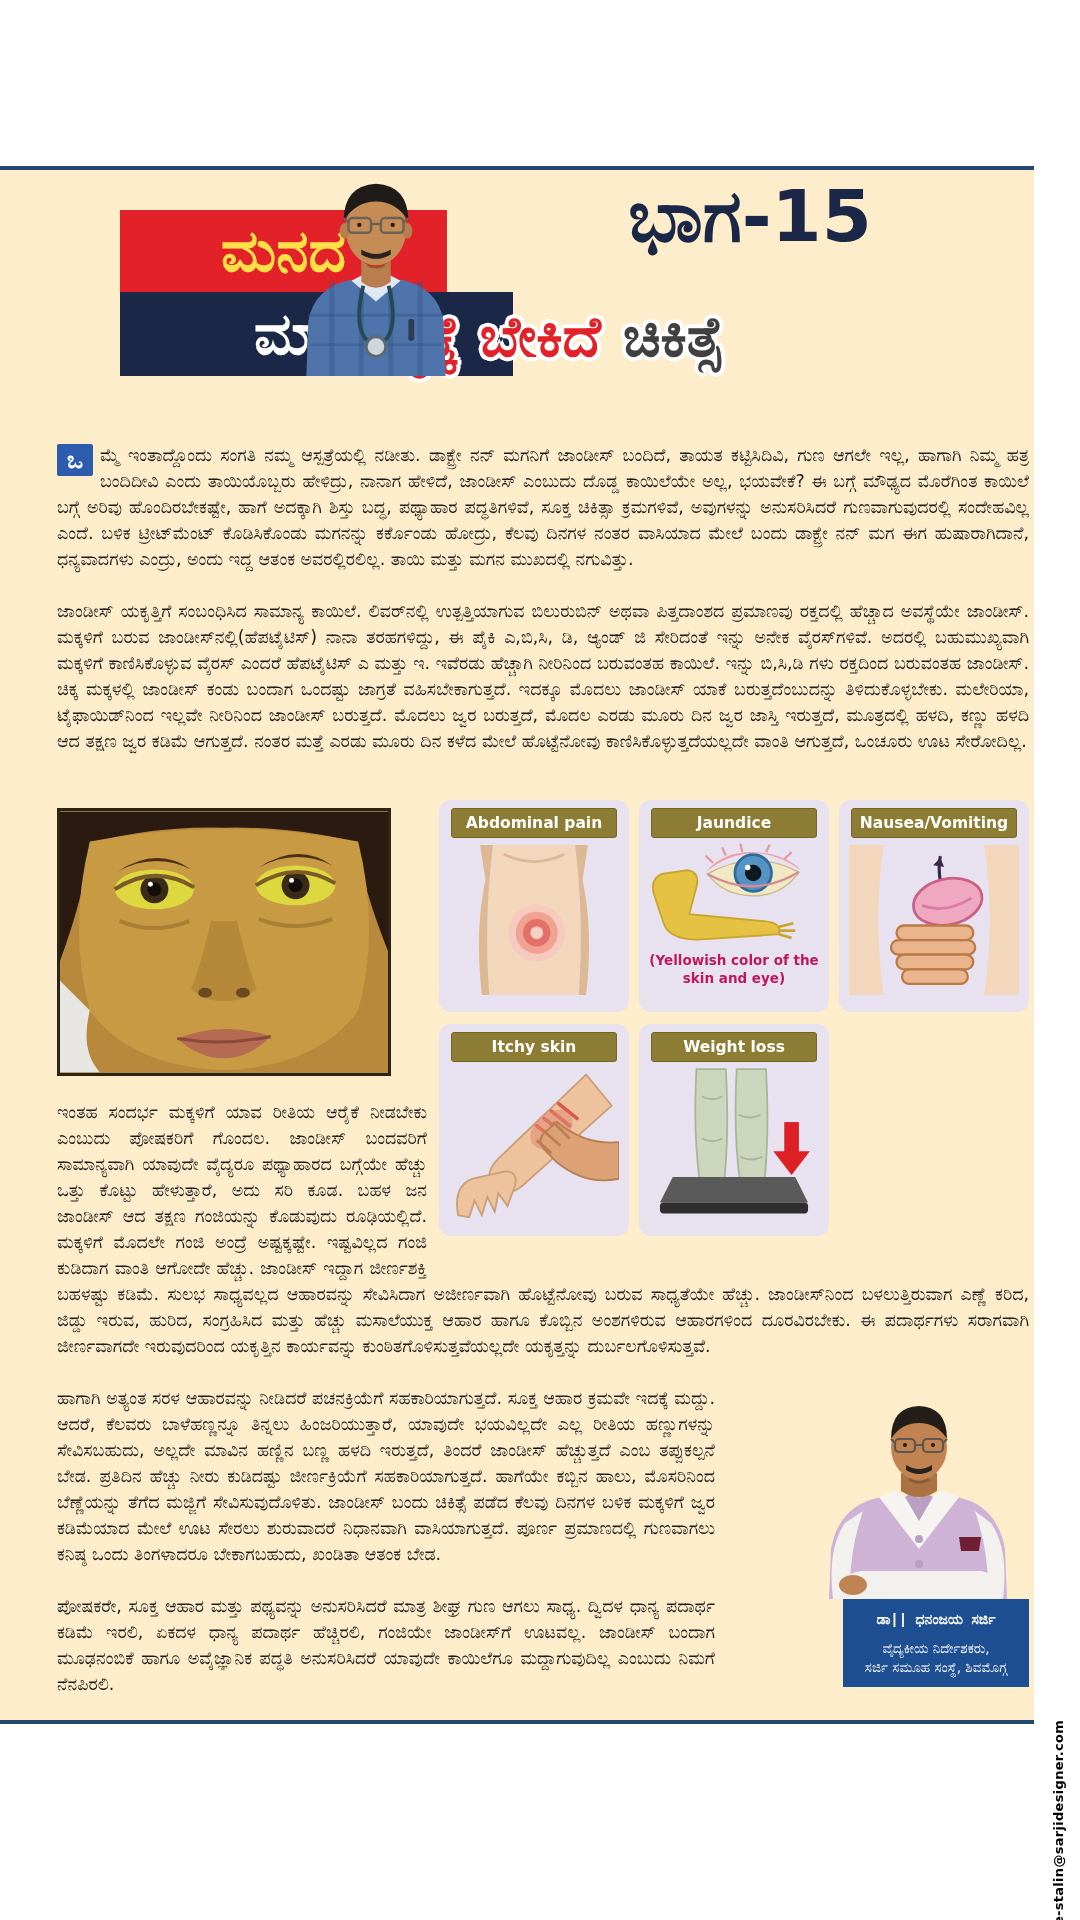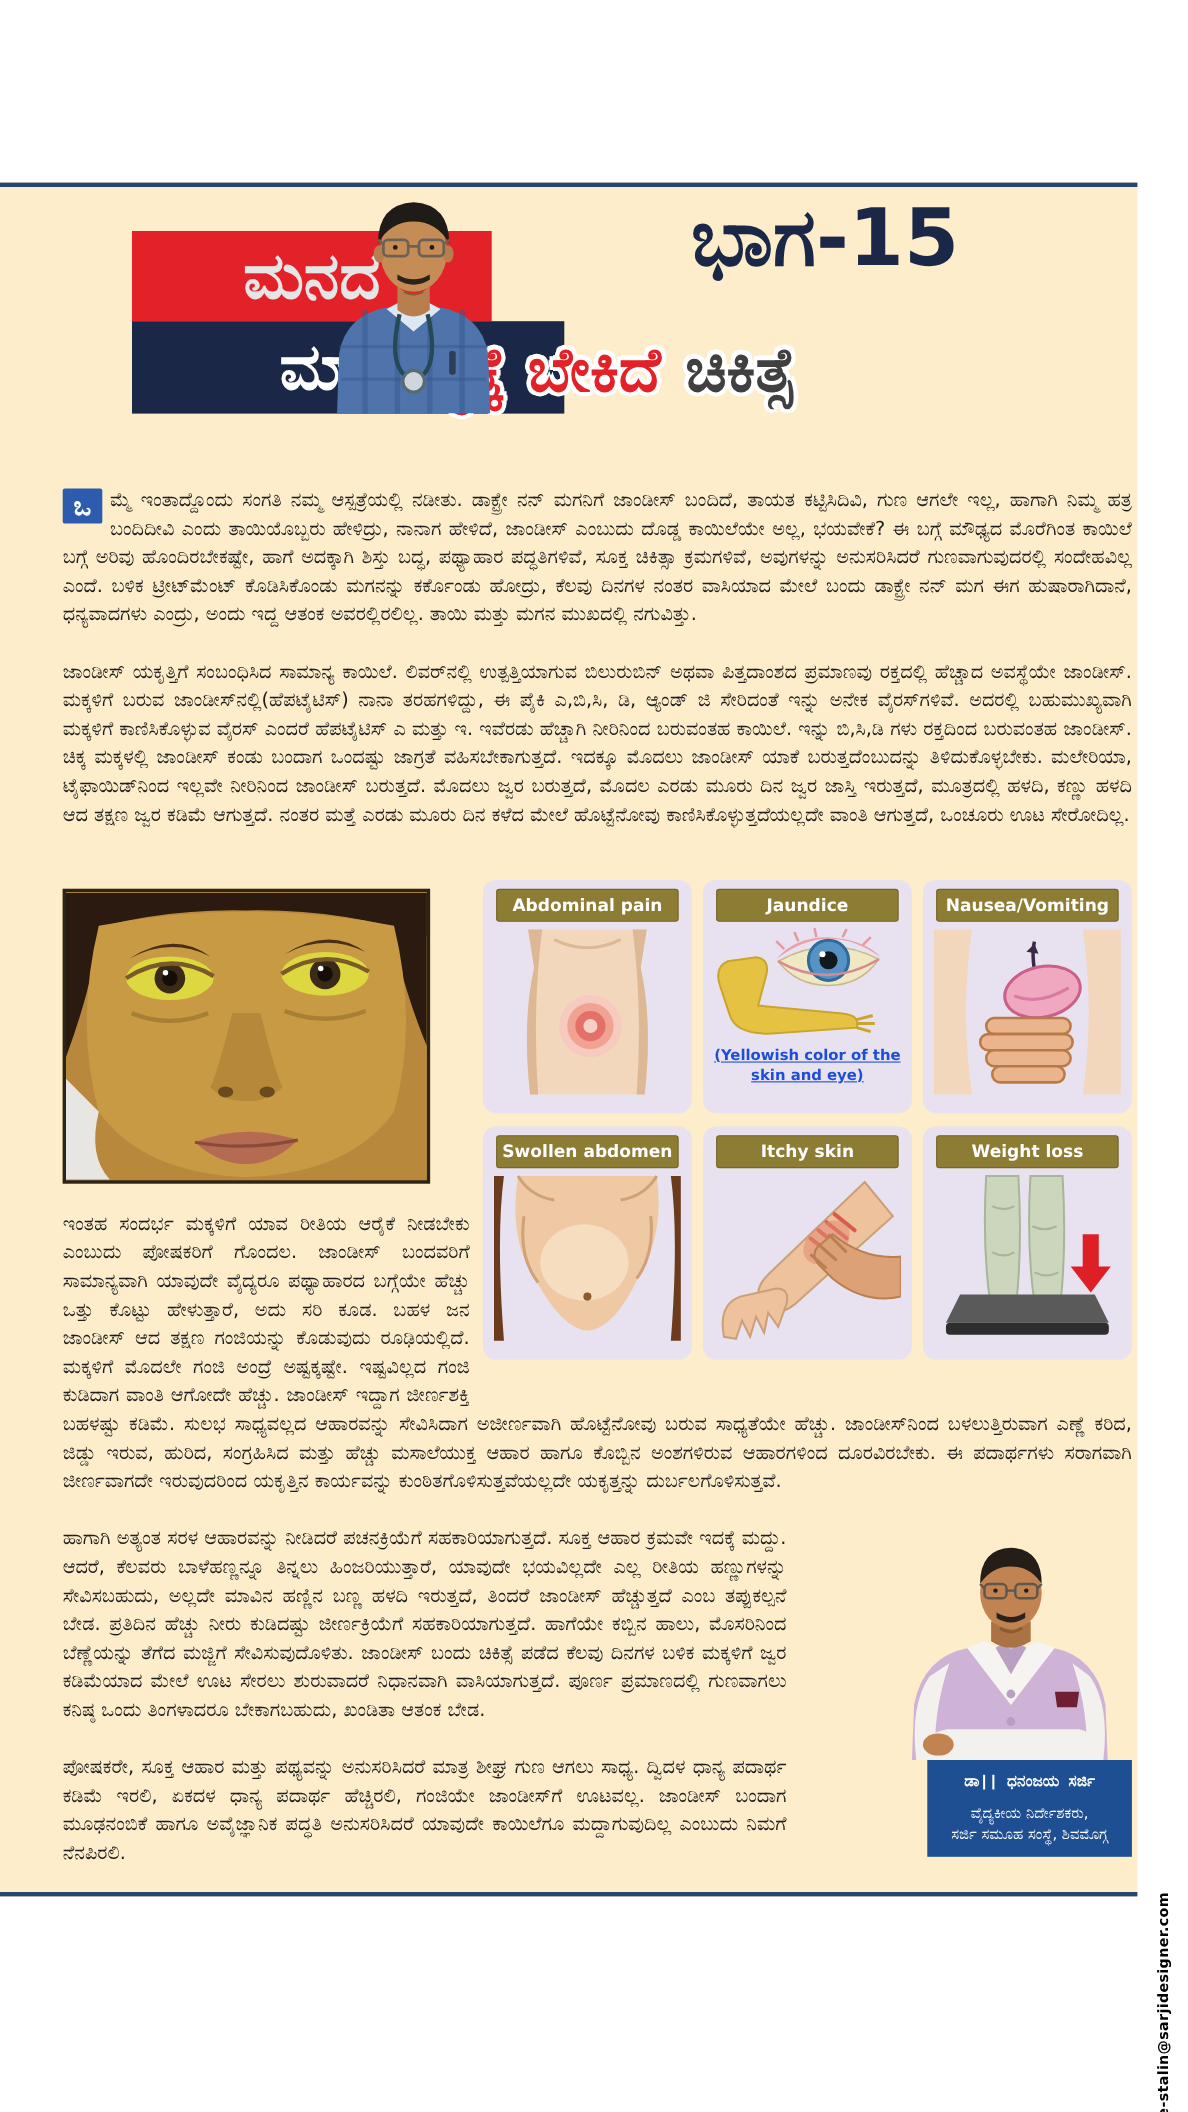--- a/index.html
+++ b/index.html
@@ -5,21 +5,21 @@
   html,body{margin:0;padding:0;}
   body{width:1080px;height:1920px;background:#ffffff;font-family:"DejaVu Sans",sans-serif;position:relative;overflow:hidden;}
   .page{position:absolute;inset:0;}
 
   
   .content{position:absolute;left:0;top:166px;width:1034px;height:1558px;box-sizing:border-box;
            background:#fdedca;border-top:4px solid #27466e;border-bottom:4px solid #27466e;overflow:hidden;}
 
   
   .logo-red{position:absolute;left:120px;top:40px;width:327px;height:82px;background:#e32128;
-            display:flex;align-items:center;justify-content:center;color:#e5e5e5;font-size:58px;font-weight:700;z-index:1;}
+            display:flex;align-items:center;justify-content:center;color:#fde047;font-size:58px;font-weight:700;z-index:1;}
   .logo-navy{position:absolute;left:120px;top:122px;width:393px;height:84px;background:#1a2747;
             display:flex;align-items:center;justify-content:center;color:#fff;font-size:58px;font-weight:700;z-index:1;}
   .hdr-doc{position:absolute;left:292px;top:2px;width:168px;height:204px;z-index:3;}
   .part-title{position:absolute;left:520px;top:4px;width:460px;text-align:center;
               font-size:72px;font-weight:700;color:#1a2747;z-index:1;}
   .headline{position:absolute;left:30px;top:134px;width:974px;text-align:center;z-index:2;
             font-size:56px;font-weight:700;white-space:nowrap;
             text-shadow:-3px -3px 0 #fff,3px -3px 0 #fff,-3px 3px 0 #fff,3px 3px 0 #fff,0 4px 0 #fff,4px 0 0 #fff,-4px 0 0 #fff,0 -4px 0 #fff;}
   .headline .red{color:#e32128;margin-right:22px;}
   .headline .black{color:#404040;}
@@ -32,21 +32,21 @@
            line-height:32px;text-align:center;margin:2px 7px 0 0;border-radius:2px;}
 
   
   .grid{float:right;width:590px;margin:20px 0 28px 12px;display:grid;
         grid-template-columns:repeat(3,1fr);grid-auto-rows:212px;gap:12px 10px;}
   .card{background:#e8e2f0;border-radius:12px;padding:8px 8px 0;box-sizing:border-box;overflow:hidden;}
   .banner{margin:0 4px;height:28px;line-height:28px;background:#8d7c33;border:1px solid #756526;border-radius:3px;
           color:#fff;font-size:15.5px;font-weight:600;text-align:center;white-space:nowrap;}
   .ill{height:164px;display:flex;align-items:center;justify-content:center;}
   .ill-sm{height:112px;display:flex;align-items:center;justify-content:center;}
-  .cell-caption{font-size:13.5px;line-height:16px;color:#1d4ed8;text-align:center;font-weight:600;margin-top:2px;text-decoration:underline;}
+  .cell-caption{font-size:13.5px;line-height:16px;color:#be185d;text-align:center;font-weight:600;margin-top:2px;}
   .child-photo{width:328px;height:262px;border:3px solid #2b2418;margin:28px 0 16px;background:#b8893c;}
   .clear{clear:both;}
 
   
   .doc-block{float:right;width:300px;margin:14px 0 0 14px;}
   .doc-photo{width:300px;height:200px;display:block;}
   .author-box{width:186px;margin-left:auto;background:#1e4f92;color:#fff;text-align:center;
               padding:8px 5px 10px;box-sizing:border-box;}
   .author-name{font-size:14px;font-weight:700;margin-bottom:6px;white-space:nowrap;font-family:Liberation Mono, monospace;}
   .author-sub{font-size:13.5px;line-height:19px;}
@@ -158,34 +158,20 @@
                 <g fill="#eab58c" stroke="#b97a48" stroke-width="2.5">
                   <rect x="52" y="88" width="84" height="16" rx="8"></rect>
                   <rect x="46" y="104" width="92" height="16" rx="8"></rect>
                   <rect x="52" y="120" width="84" height="16" rx="8"></rect>
                   <rect x="58" y="136" width="72" height="16" rx="8"></rect>
                 </g>
               </svg>
             </div>
           </div>
 
-          <div class="card">
-            <div class="banner">Swollen abdomen</div>
-            <div class="ill">
-              <svg viewBox="0 0 186 164" width="170" height="158">
-                <path d="M10,0 Q2,60 10,164 L0,164 L0,0 Z" fill="#6b3b1e"></path>
-                <path d="M176,0 Q184,60 176,164 L186,164 L186,0 Z" fill="#6b3b1e"></path>
-                <path d="M24,0 Q14,64 42,104 Q68,152 93,154 Q120,152 144,100 Q170,58 162,0 Z" fill="#eec9a4"></path>
-                <path d="M24,0 Q36,20 60,24 M162,0 Q150,20 126,24" stroke="#d0a276" stroke-width="3" fill="none"></path>
-                <ellipse cx="90" cy="86" rx="44" ry="38" fill="#f7ddc0"></ellipse>
-                <circle cx="93" cy="120" r="4" fill="#8a5a30"></circle>
-                <path d="M30,40 Q24,80 44,106 M156,40 Q160,78 142,102" stroke="#d0a276" stroke-width="3" fill="none"></path>
-              </svg>
-            </div>
-          </div>
 
           <div class="card">
             <div class="banner">Itchy skin</div>
             <div class="ill">
               <svg viewBox="0 0 186 164" width="170" height="158">
                 <path d="M150,6 L178,40 L80,128 Q62,142 48,128 Q38,114 54,98 Z" fill="#edc29c" stroke="#caa078" stroke-width="2"></path>
                 <path d="M96,62 L116,78 M104,54 L124,70 M112,46 L132,62 M120,38 L140,54" stroke="#d85b4c" stroke-width="4" stroke-linecap="round"></path>
                 <ellipse cx="112" cy="66" rx="26" ry="18" fill="#e28a74" opacity="0.55" transform="rotate(-40 112 66)"></ellipse>
                 <path d="M186,120 Q150,128 118,102 L104,88 Q96,78 104,70 L118,58 Q150,84 186,80 Z" fill="#dca276" stroke="#b97f52" stroke-width="2"></path>
                 <path d="M112,92 L96,78 M122,84 L104,68 M132,76 L114,58" stroke="#b97f52" stroke-width="3"></path>

